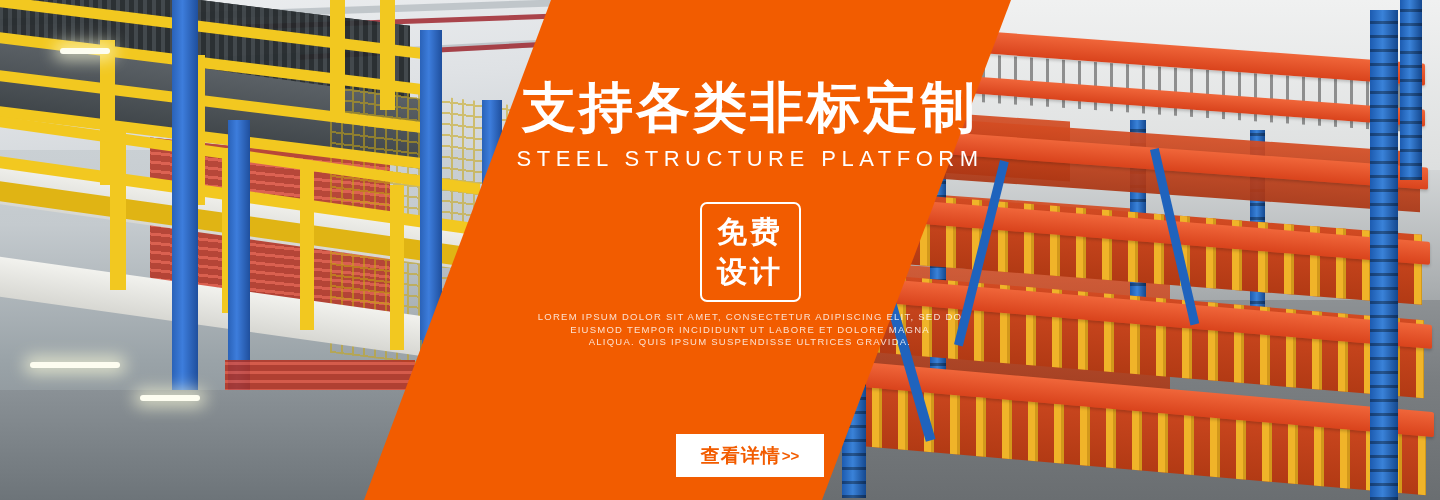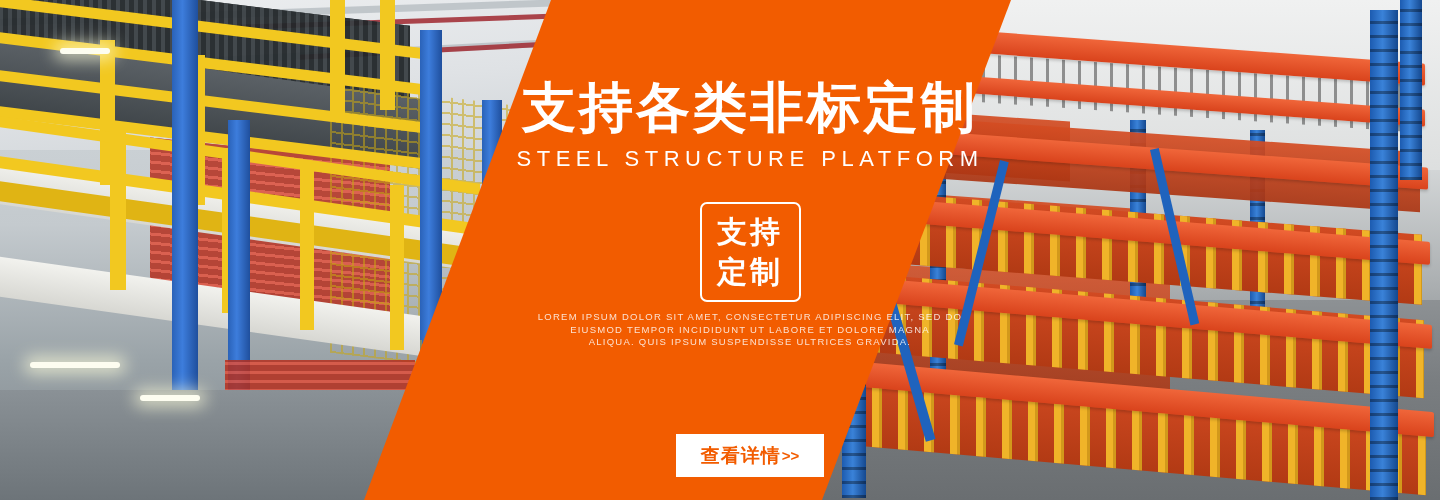--- a/index.html
+++ b/index.html
@@ -237,22 +237,22 @@
   <div class="panel"></div>
 
   <div class="content">
 
     <div class="headline">支持各类非标定制</div>
 
     <div class="subhead">STEEL STRUCTURE PLATFORM</div>
 
     <div class="badges">
       <div class="badge">
-        <span>支持</span>
-        <span>定制</span>
+        <span>免费</span>
+        <span>设计</span>
       </div>
     </div>
 
     <div class="lorem">
       <div>LOREM IPSUM DOLOR SIT AMET, CONSECTETUR ADIPISCING ELIT, SED DO</div>
       <div>EIUSMOD TEMPOR INCIDIDUNT UT LABORE ET DOLORE MAGNA</div>
       <div>ALIQUA. QUIS IPSUM SUSPENDISSE ULTRICES GRAVIDA.</div>
     </div>
 
     <div class="cta-wrap">

